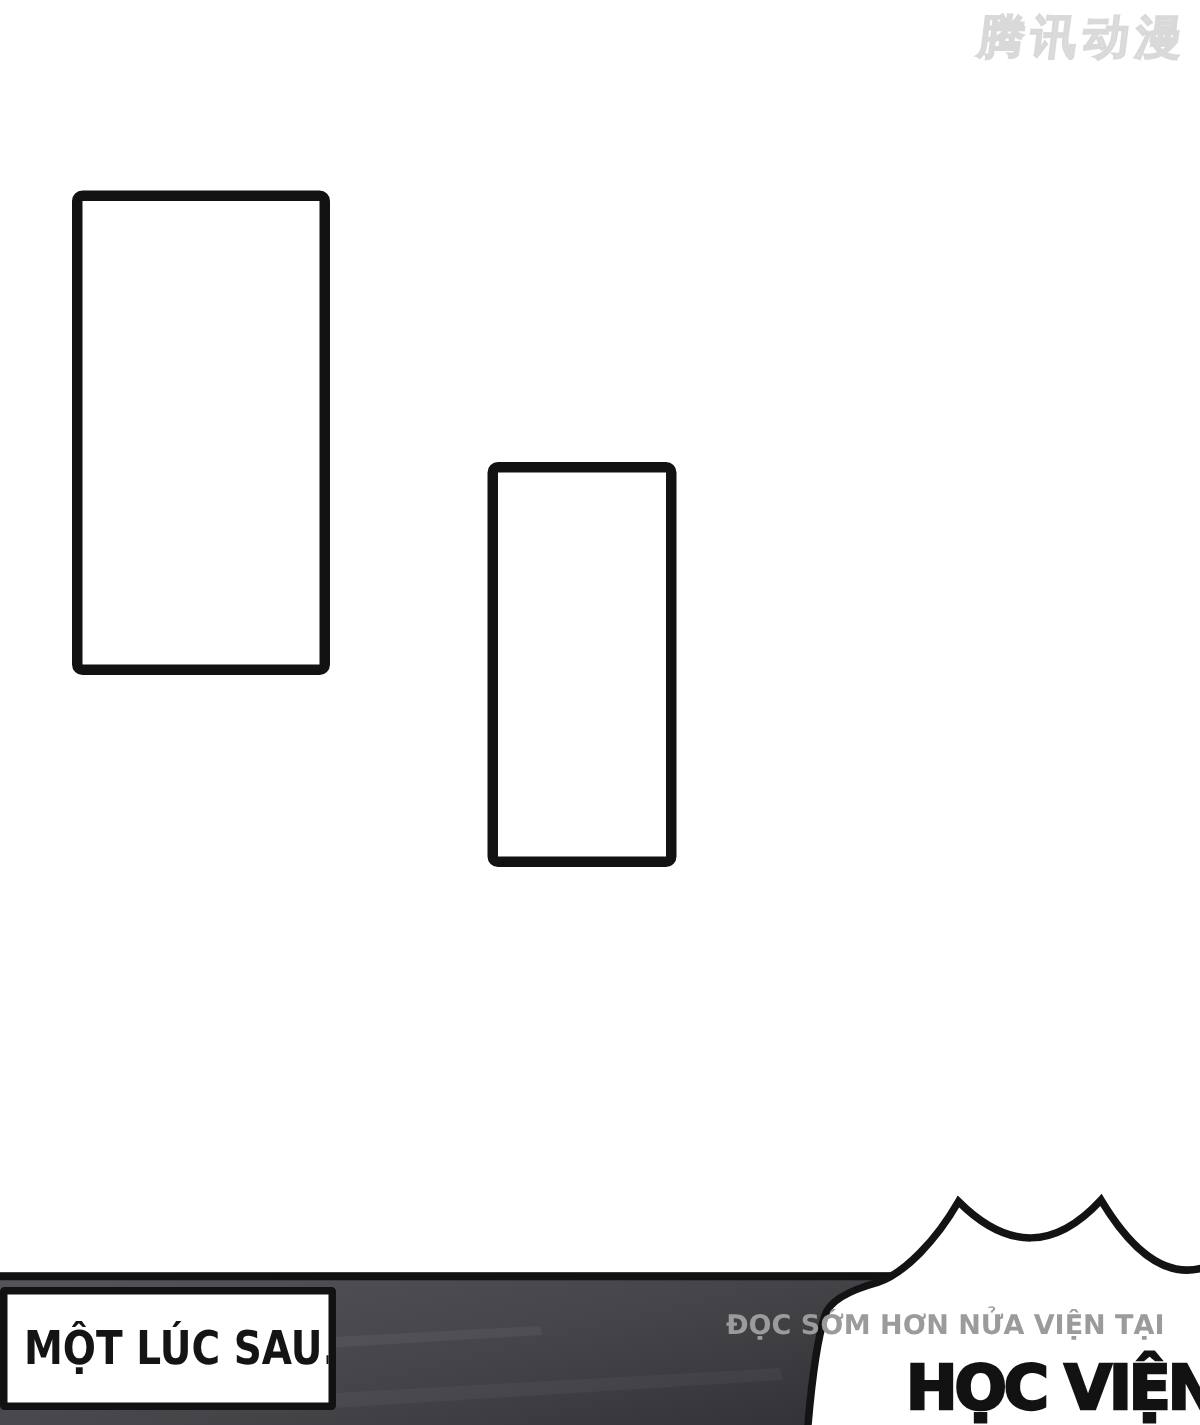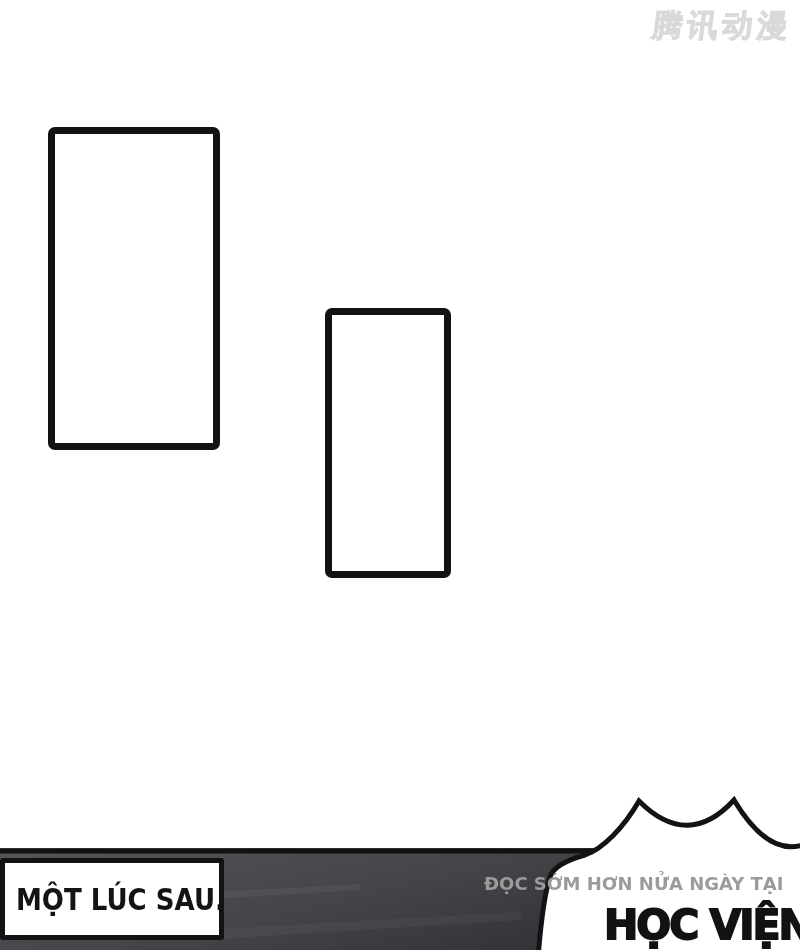--- a/index.html
+++ b/index.html
@@ -98,18 +98,18 @@
                L 814,63 L 814,178 L 538,178
                C 541,140 545,112 550,97
                C 553,87 567,80 585,75 Z" fill="#ffffff" stroke="#131313" stroke-width="5" stroke-linejoin="miter" stroke-miterlimit="8"></path>
     </svg>
   </div>
 
   <div class="caption-box">
     <span class="txt">MỘT LÚC SAU......</span>
   </div>
 
-  <div class="wm-gray">ĐỌC SỚM HƠN NỬA NGÀY TẠI</div>
+  <div class="wm-gray">ĐỌC SỚM HƠN NỬA VIỆN TẠI</div>
 
 
   <div class="bubble-text">HỌC VIỆN</div>
 
 </div>
 
 </body></html>

